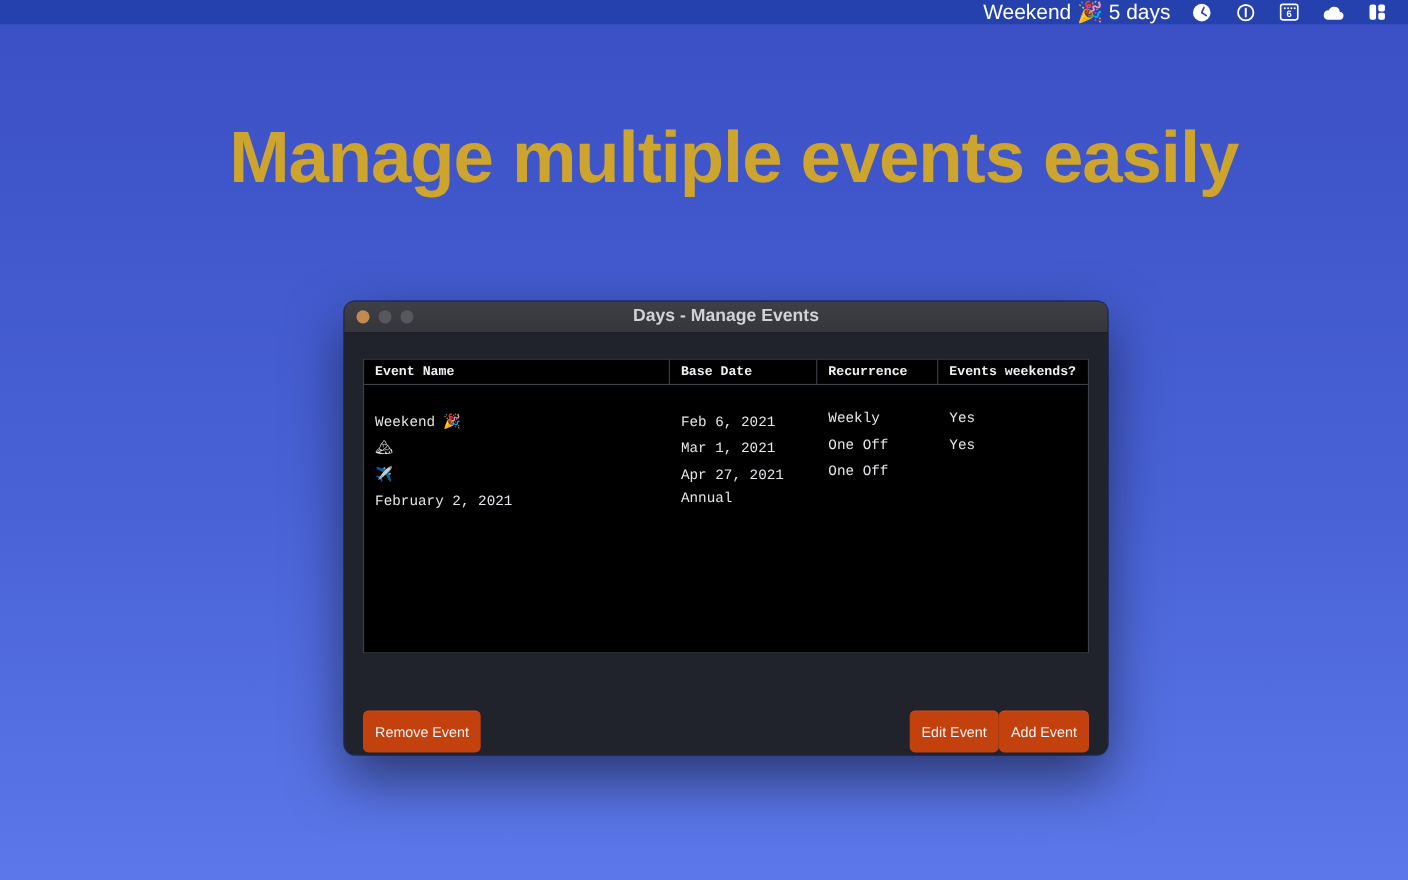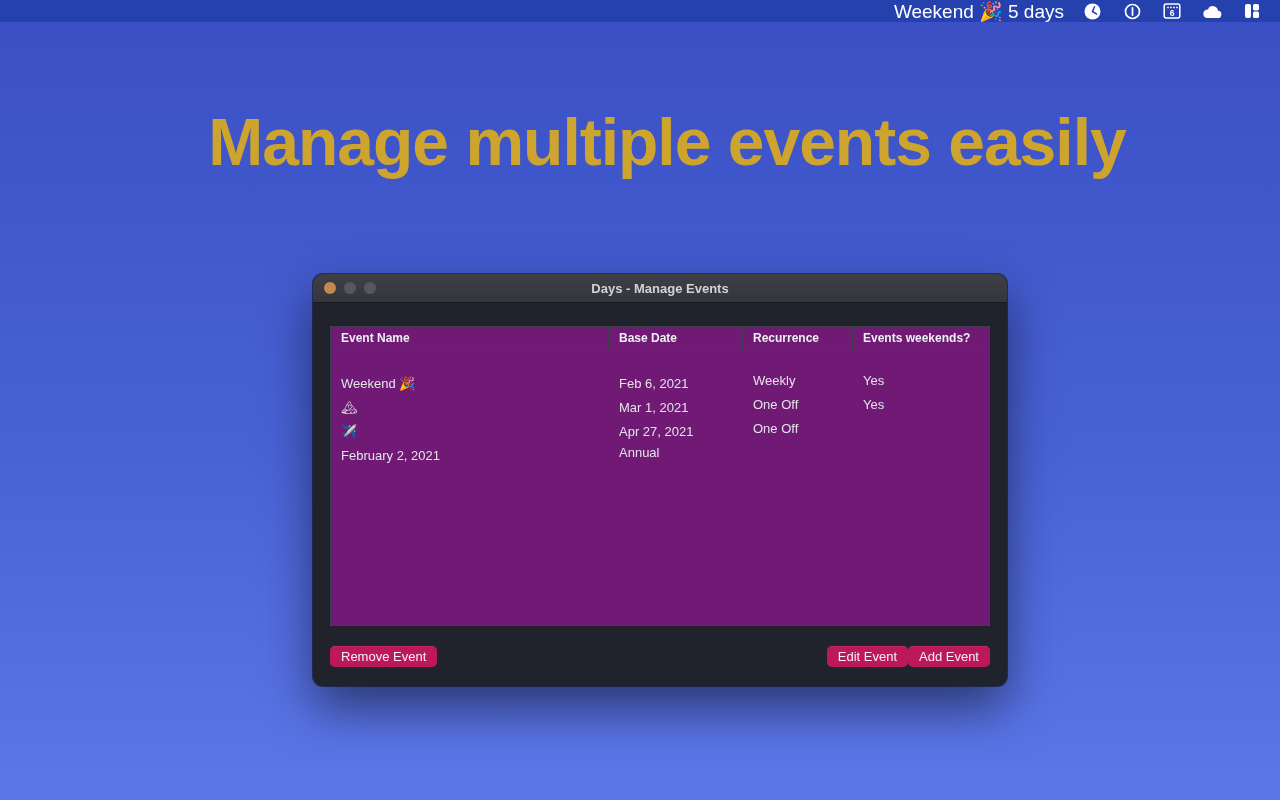--- a/index.html
+++ b/index.html
@@ -37,26 +37,26 @@
   .titlebar {
     height:28px; border-radius:10px 10px 0 0;
     background:linear-gradient(#3e4046,#34363c);
     border-bottom:1px solid #191b21;
     display:flex; align-items:center; justify-content:center; position:relative;
   }
   .traffic { position:absolute; left:11px; top:8px; display:flex; gap:8px; }
   .light { width:12px; height:12px; border-radius:50%; }
   .light-close { background:#c28a50; }
   .light-grey  { background:#56585e; }
-  .title { font-size:13px; font-weight:bold; color:#d2d3d5; }
+  .title { font-size:16px; font-weight:bold; color:#d2d3d5; }
 
   
   .etable {
-    position:absolute; left:17px; top:52px; width:660px; height:300px;
-    background:#701a75; border:1px solid #3c404a; box-sizing:border-box;
+    position:absolute; left:17px; top:52px; width:660px; height:268px;
+    background:#000000; border:1px solid #3c404a; box-sizing:border-box;font-family:Liberation Mono, monospace;
   }
   .thead {
     display:grid; grid-template-columns:278px 134px 110px 136px;
     height:22px; border-bottom:1px solid #3c404a;
   }
   .th {
     font-size:12px; font-weight:bold; color:#eef0f3;
     padding-left:10px; display:flex; align-items:center; box-sizing:border-box;
   }
   .th:not(:last-child){ border-right:1px solid #3c404a; }
@@ -68,22 +68,22 @@
   .td { font-size:13px; color:#e3e5e8; padding-left:10px; }
   .td-raised { position:relative; top:-3px; }
 
   
   .footer {
     position:absolute; left:17px; right:17px; top:372px;
     display:flex; align-items:center;
   }
   .spacer { flex:1; }
   .btn {
-    background:#be185d; border:none; border-radius:5px;
-    height:21px; padding:0 11px; font-size:13px; color:#f2f1f4;
+    background:#c2410c; border:none; border-radius:5px;
+    height:38px; padding:0 11px; font-size:13px; color:#f2f1f4;
     font-family:inherit; line-height:21px;
     box-shadow:inset 0 0.5px 0 rgba(255,255,255,0.14);
   }
   .btn + .btn { margin-left:0; }
 </style>
 </head>
 <body>
 
 <div class="menubar">
   <span class="mb-status">Weekend 🎉 5 days</span>

